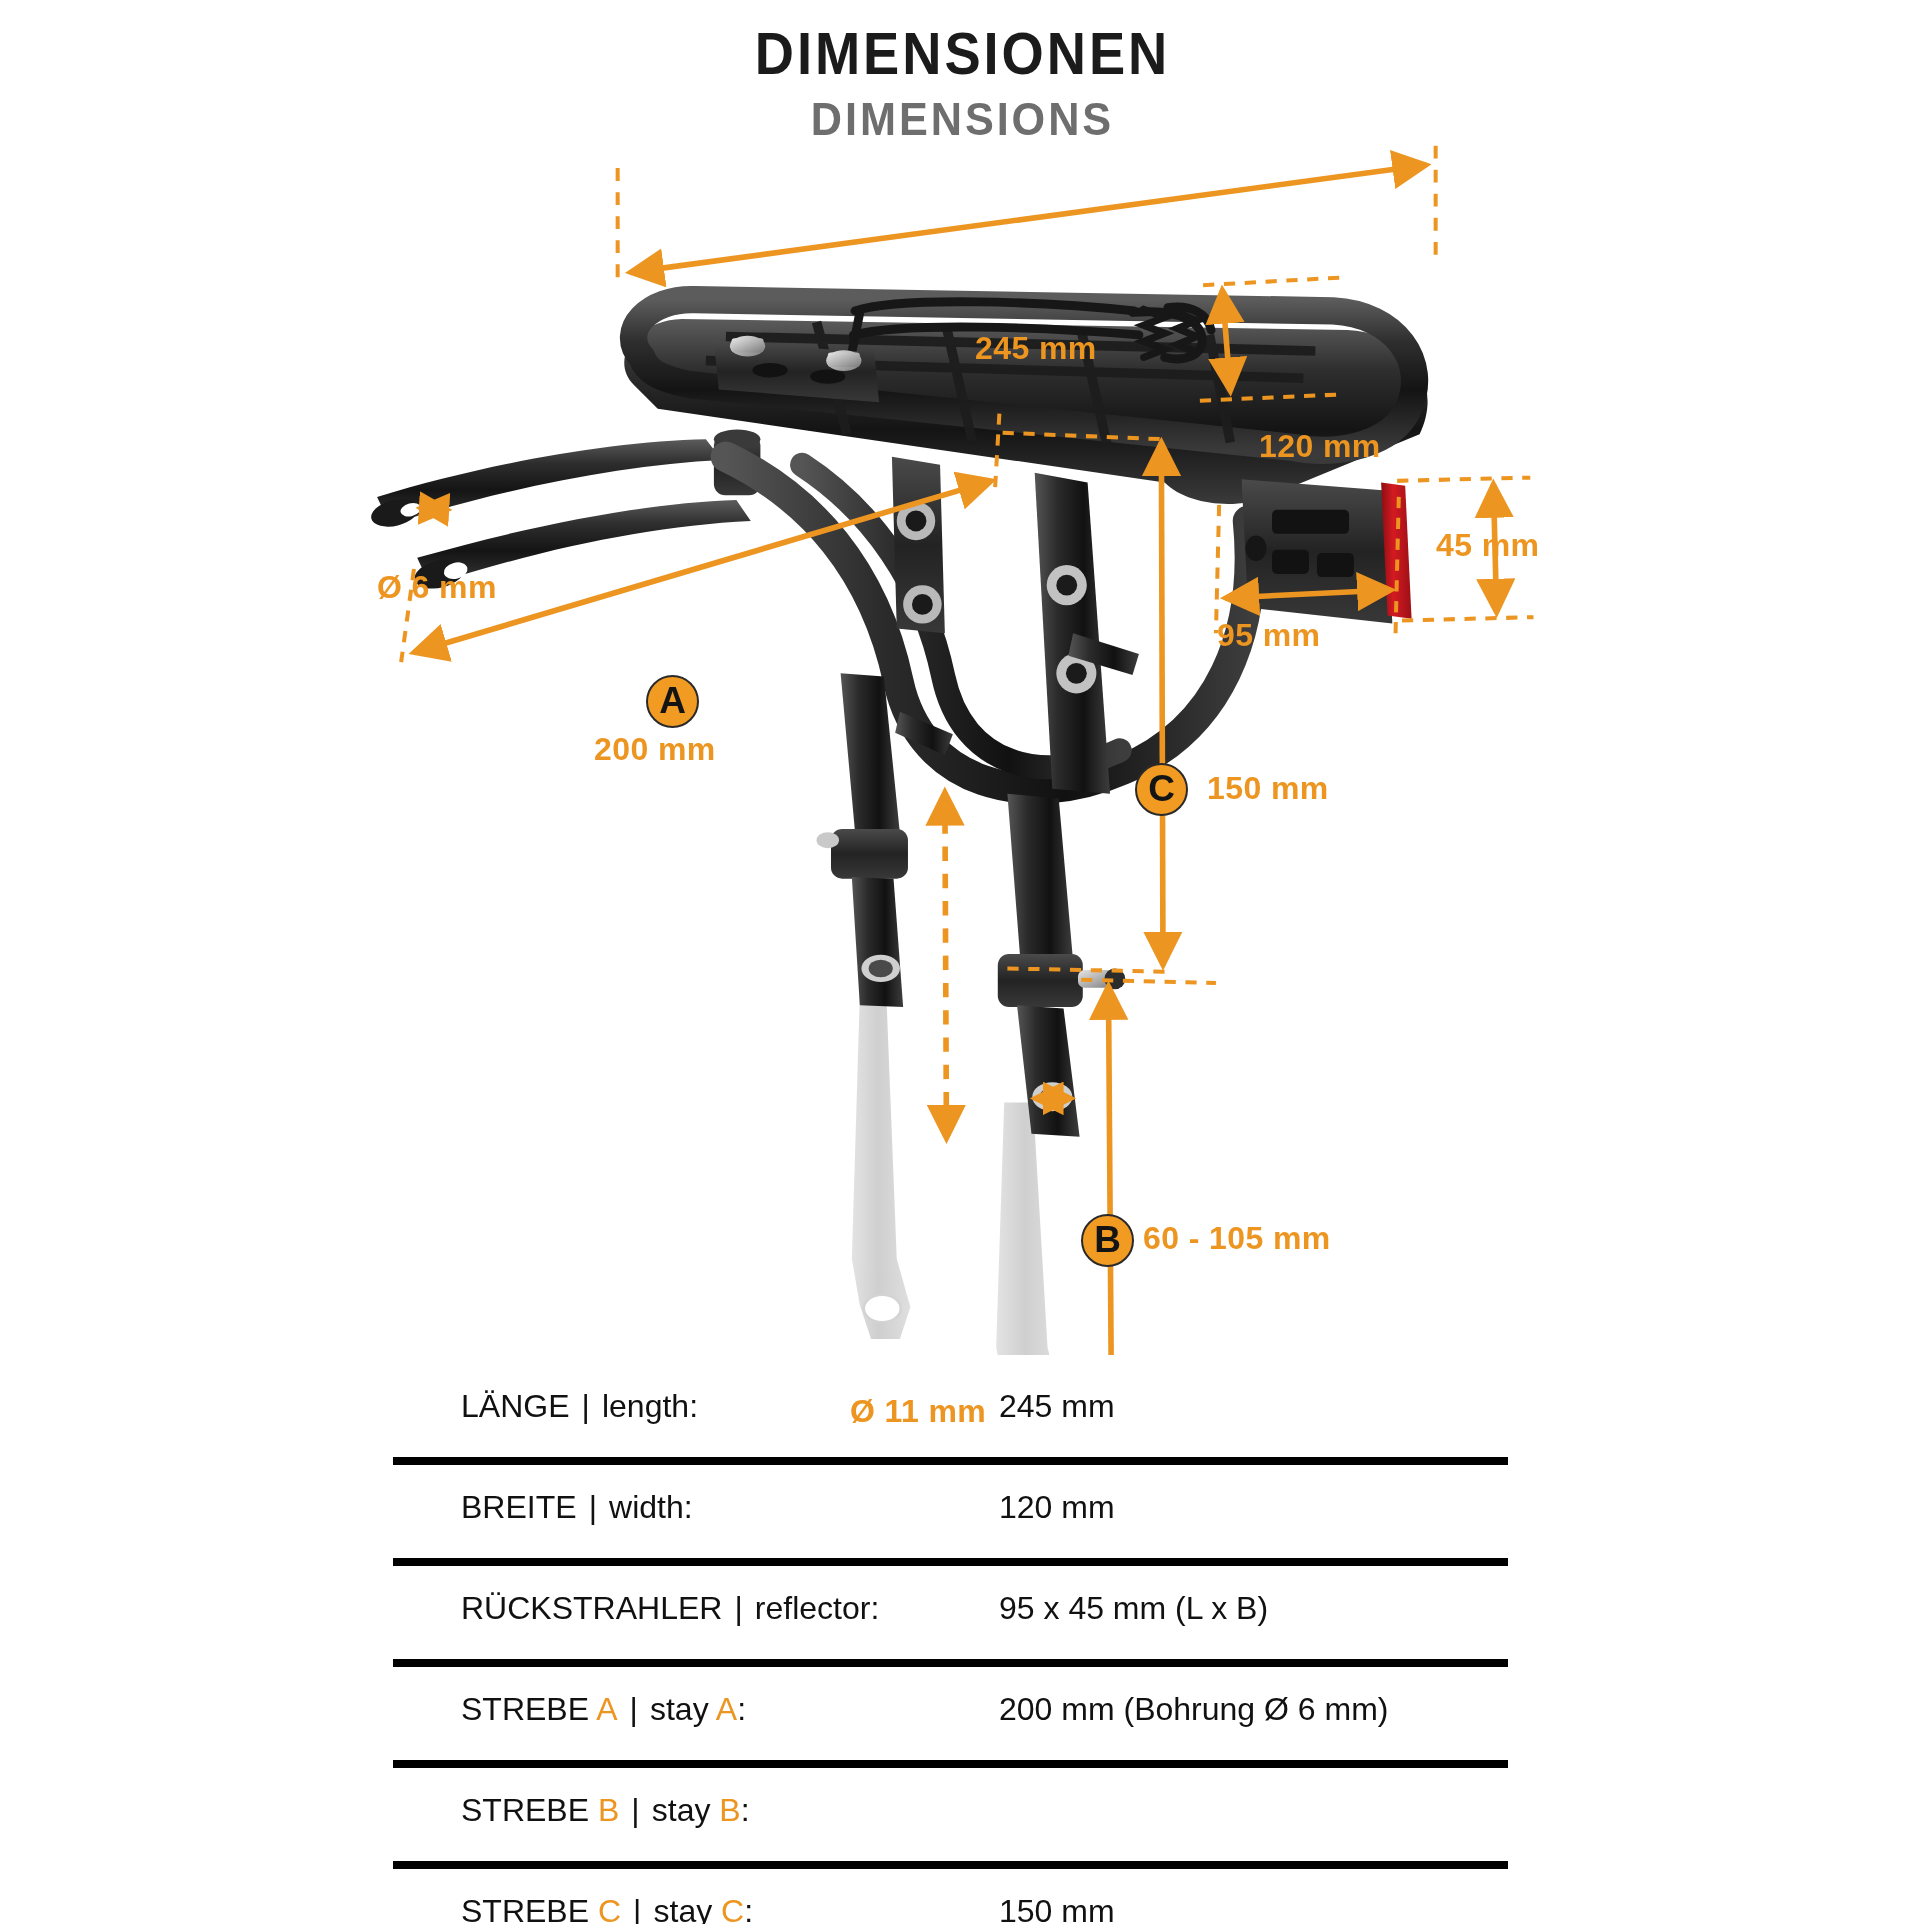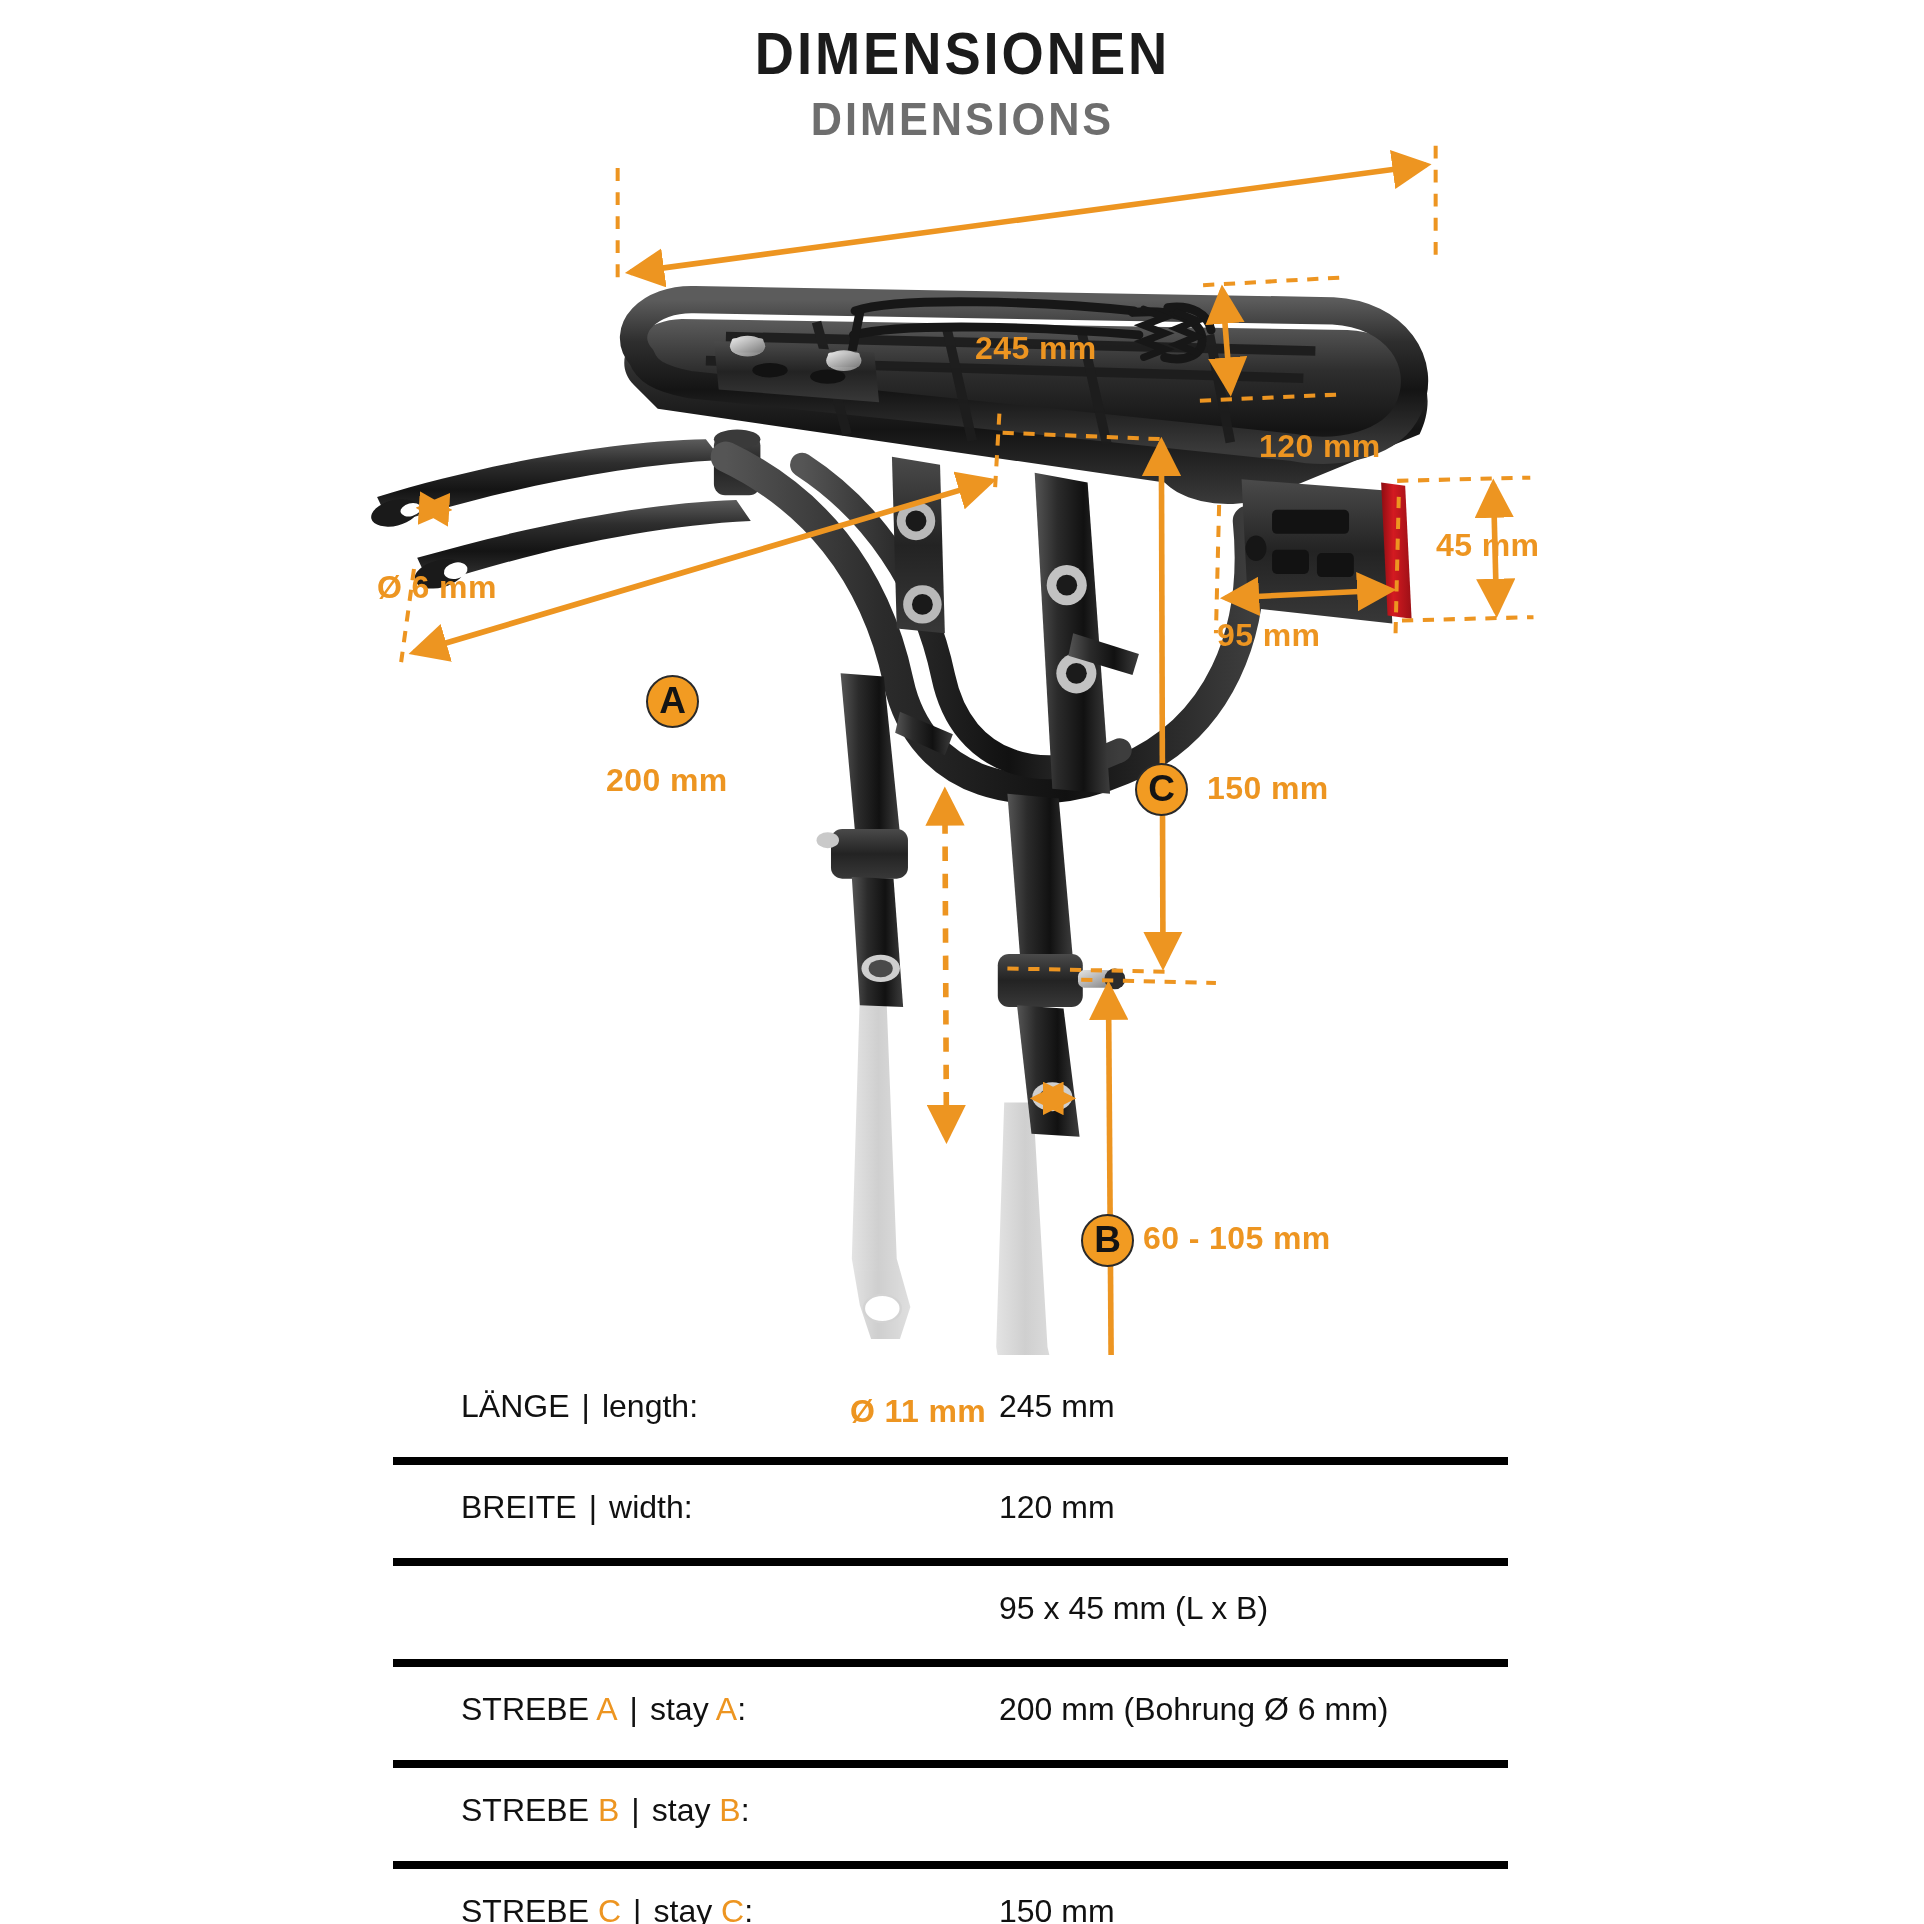--- a/index.html
+++ b/index.html
@@ -329,21 +329,21 @@
 
     <line x1="1290" y1="1220" x2="1336" y2="1220" marker-start="url(#arwL)" marker-end="url(#arwR)" stroke-width="6"></line>
   </g>
 </svg>
 
   <div class="dim-label" style="left:975px; top:210px;">245 mm</div>
   <div class="dim-label" style="left:1259px; top:308px;">120 mm</div>
   <div class="dim-label" style="left:1436px; top:407px;">45 mm</div>
   <div class="dim-label" style="left:1217px; top:497px;">95 mm</div>
   <div class="dim-label" style="left:377px;  top:449px;">Ø 6 mm</div>
-  <div class="dim-label" style="left:594px;  top:642px;margin-left:12px;">200 mm</div>
+  <div class="dim-label" style="left:594px;  top:611px;">200 mm</div>
   <div class="dim-label" style="left:1207px; top:650px;">150 mm</div>
   <div class="dim-label" style="left:1143px; top:1100px;">60 - 105 mm</div>
   <div class="dim-label" style="left:850px; top:1273px;">Ø 11 mm</div>
 
   <div class="badge" style="left:646px;  top:555px;">A</div>
   <div class="badge" style="left:1135px; top:643px;">C</div>
   <div class="badge" style="left:1081px; top:1094px;">B</div>
 </div>
 
 <div id="spec-table">
@@ -356,20 +356,23 @@
   </div>
 
   <div class="spec-row">
     <div class="spec-label">
       <span class="de">BREITE</span><span class="sep">&nbsp;|&nbsp;</span><span class="en">width:</span>
     </div>
     <div class="spec-value">120 mm</div>
   </div>
 
   <div class="spec-row">
+    <div class="spec-label">
+      <span class="de">RÜCKSTRAHLER</span><span class="sep">&nbsp;|&nbsp;</span><span class="en">reflector:</span>
+    </div>
     <div class="spec-value">95 x 45 mm (L x B)</div>
   </div>
 
   <div class="spec-row">
     <div class="spec-label">
       <span class="de">STREBE</span>
       <span class="mark">A</span><span class="sep">&nbsp;|&nbsp;</span><span class="en">stay</span>
       <span class="mark">A</span><span>:</span>
     </div>
     <div class="spec-value">200 mm (Bohrung Ø 6 mm)</div>

